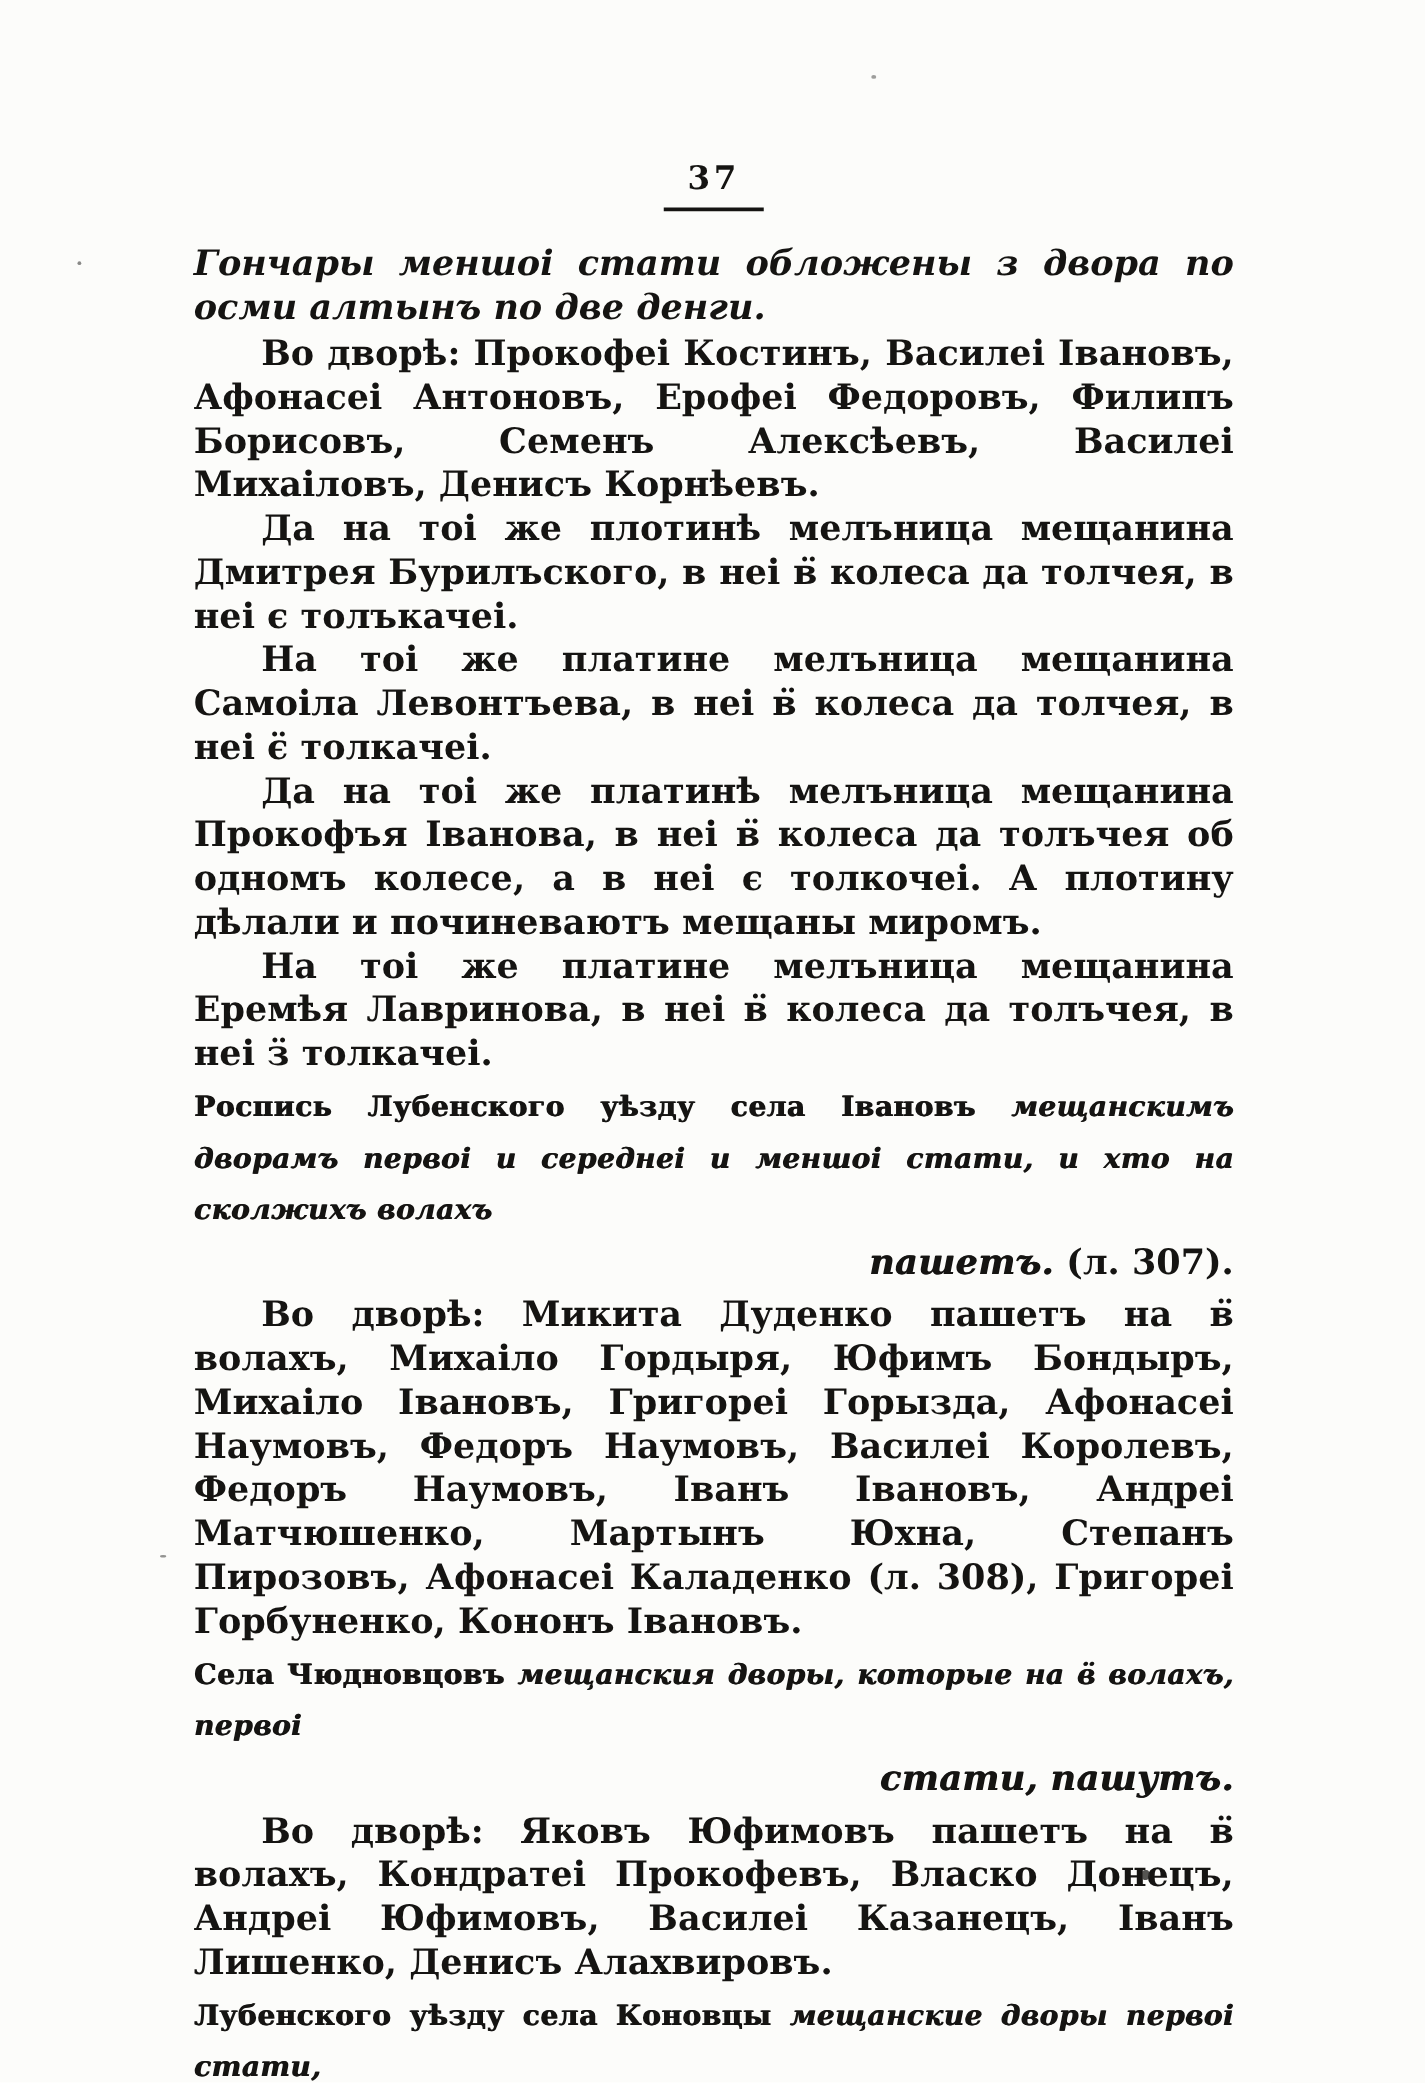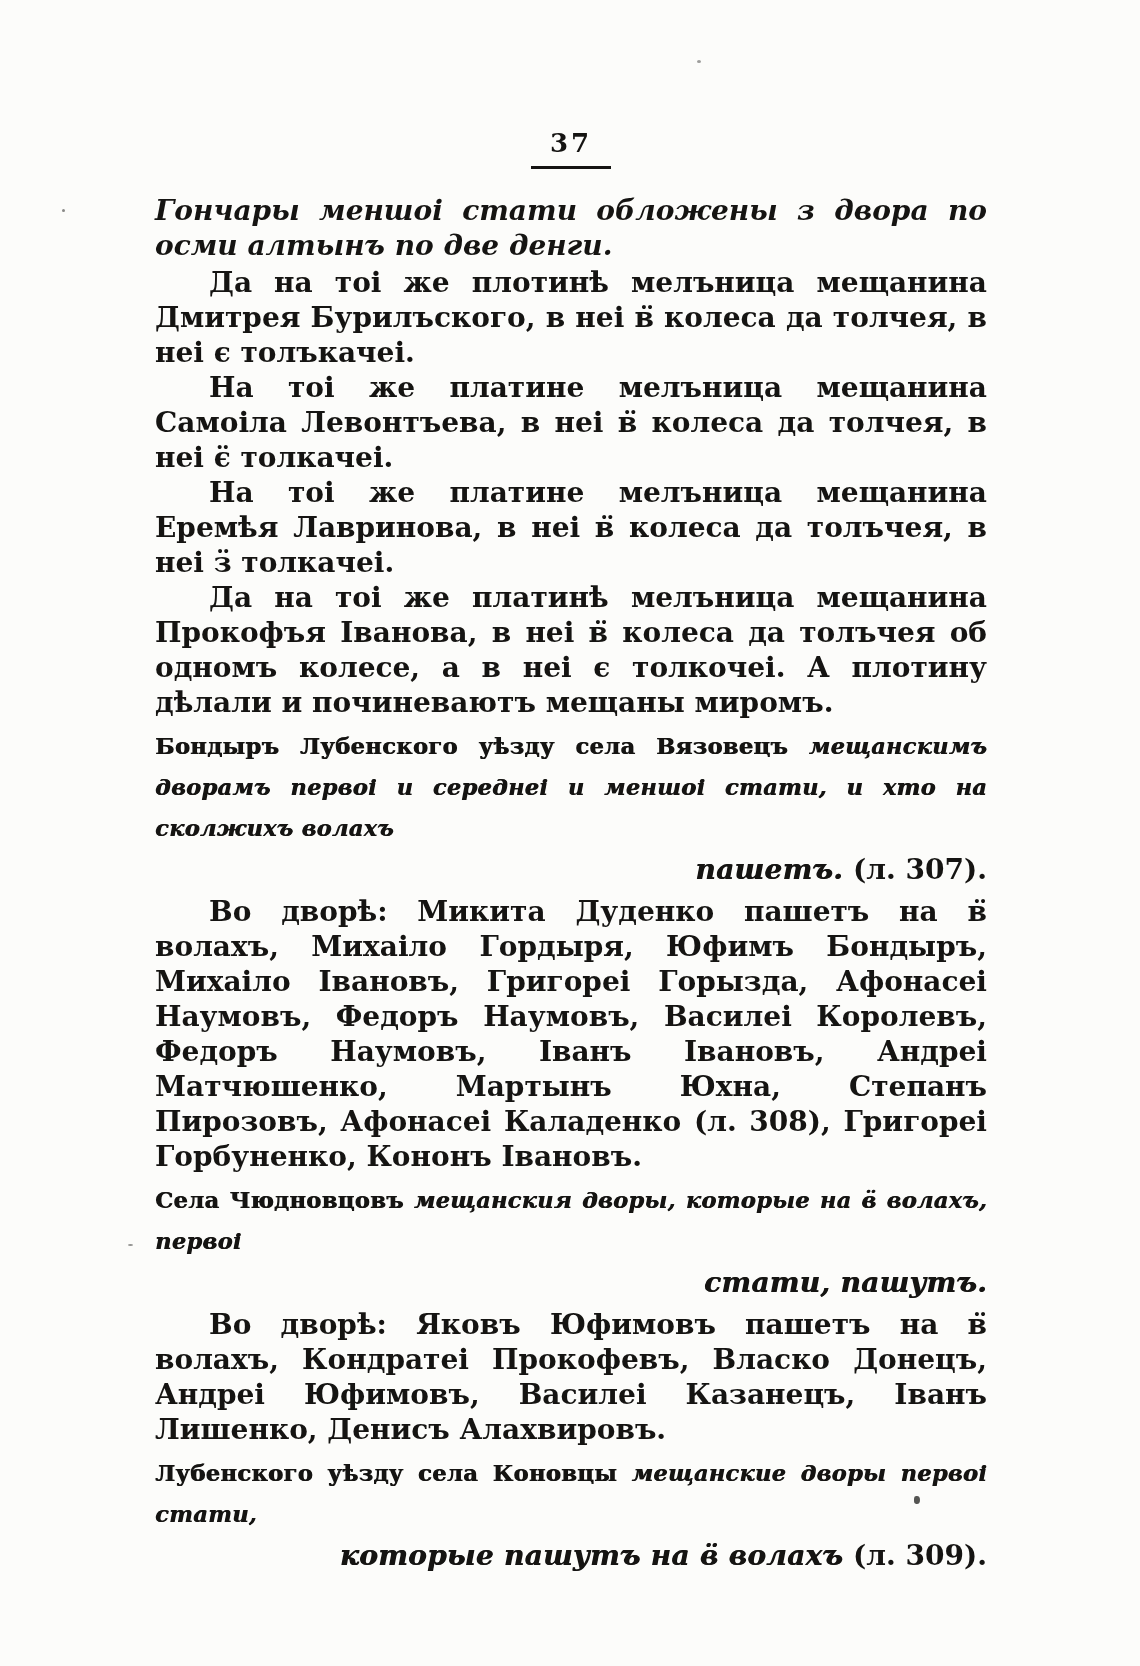--- a/index.html
+++ b/index.html
@@ -62,25 +62,26 @@
 </style>
 </head>
 <body>
 
 <div class="page">
   <div class="content">
     <div class="pageno">37</div>
     <div class="pageno-rule"></div>
     <div id="paragraphs">
         <p class="para intro"><span class="run-i">Гончары меншоі стати обложены з двора по осми алтынъ по две денги.</span></p>
+        <p class="para body"><span class="run-r">Во дворѣ: Прокофеі Костинъ, Василеі Івановъ, Афонасеі Антоновъ, Ерофеі Федоровъ, Филипъ Борисовъ, Семенъ Алексѣевъ, Василеі Михаіловъ, Денисъ Корнѣевъ.</span></p>
         <p class="para body"><span class="run-r">Да на тоі же плотинѣ мелъница мещанина Дмитрея Бурилъского, в неі в̈ колеса да толчея, в неі є толъкачеі.</span></p>
         <p class="para body"><span class="run-r">На тоі же платине мелъница мещанина Самоіла Левонтъева, в неі в̈ колеса да толчея, в неі є̈ толкачеі.</span></p>
+        <p class="para body"><span class="run-r">Да на тоі же платинѣ мелъница мещанина Прокофъя Іванова, в неі в̈ колеса да толъчея об одномъ колесе, а в неі є толкочеі. А плотину дѣлали и починеваютъ мещаны миромъ.</span></p>
         <p class="para body"><span class="run-r">На тоі же платине мелъница мещанина Еремѣя Лавринова, в неі в̈ колеса да толъчея, в неі ӟ толкачеі.</span></p>
-        <p class="para body"><span class="run-r">Да на тоі же платинѣ мелъница мещанина Прокофъя Іванова, в неі в̈ колеса да толъчея об одномъ колесе, а в неі є толкочеі. А плотину дѣлали и починеваютъ мещаны миромъ.</span></p>
-        <p class="para heading"><span class="run-b">Бондыръ Лубенского уѣзду села Вязовецъ </span><span class="run-bi">мещанскимъ дворамъ первоі и середнеі и меншоі стати, и хто на сколжихъ волахъ</span></p>
+        <p class="para heading"><span class="run-b">Роспись Лубенского уѣзду села Івановъ </span><span class="run-bi">мещанскимъ дворамъ первоі и середнеі и меншоі стати, и хто на сколжихъ волахъ</span></p>
         <p class="para center"><span class="run-bi">пашетъ. </span><span class="run-r">(л. 307).</span></p>
         <p class="para body"><span class="run-r">Во дворѣ: Микита Дуденко пашетъ на в̈ волахъ, Михаіло Гордыря, Юфимъ Бондыръ, Михаіло Івановъ, Григореі Горызда, Афонасеі Наумовъ, Федоръ Наумовъ, Василеі Королевъ, Федоръ Наумовъ, Іванъ Івановъ, Андреі Матчюшенко, Мартынъ Юхна, Степанъ Пирозовъ, Афонасеі Каладенко (л. 308), Григореі Горбуненко, Кононъ Івановъ.</span></p>
         <p class="para heading"><span class="run-b">Села Чюдновцовъ </span><span class="run-bi">мещанския дворы, которые на в̈ волахъ, первоі</span></p>
         <p class="para center"><span class="run-bi">стати, пашутъ.</span></p>
         <p class="para body"><span class="run-r">Во дворѣ: Яковъ Юфимовъ пашетъ на в̈ волахъ, Кондратеі Прокофевъ, Власко Донецъ, Андреі Юфимовъ, Василеі Казанецъ, Іванъ Лишенко, Денисъ Алахвировъ.</span></p>
         <p class="para heading"><span class="run-b">Лубенского уѣзду села Коновцы </span><span class="run-bi">мещанские дворы первоі стати,</span></p>
         <p class="para center"><span class="run-bi">которые пашутъ на в̈ волахъ </span><span class="run-r">(л. 309).</span></p>
       </div>
   </div>
   <div class="speck" style="left:62px;top:209px;width:3px;height:3px;opacity:.55;"></div>

